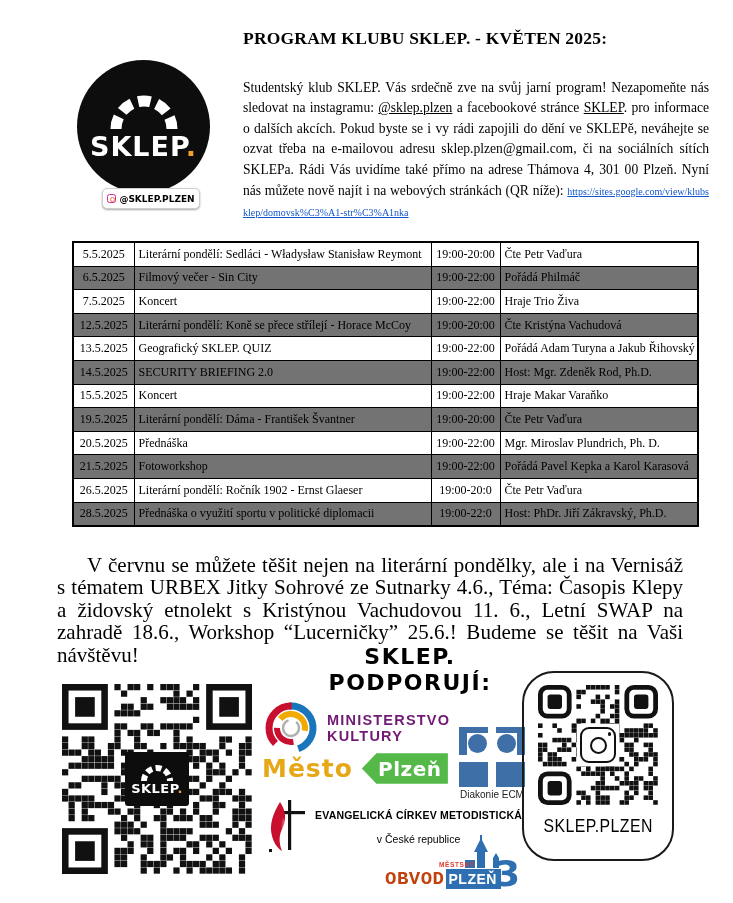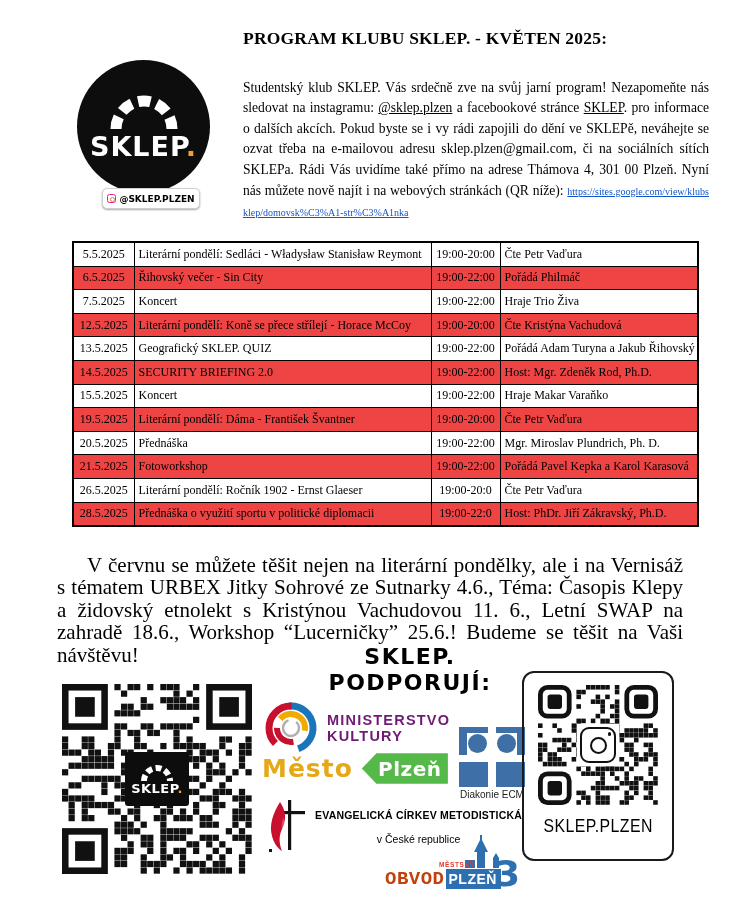--- a/index.html
+++ b/index.html
@@ -20,21 +20,21 @@
   .intro{left:243px;top:64px;width:466px;font-size:13.6px;line-height:20.6px;text-align:justify;}
   .intro a{color:#1155cc;text-decoration:underline;}
   .intro .lnk-black{color:#000;}
   .intro .url{font-size:10px;color:#1155cc;text-decoration:underline;word-break:break-all;}
 
   
   table.program{left:72px;top:241px;border-collapse:collapse;table-layout:fixed;width:625px;font-size:12px;}
   table.program td{border:1px solid #000;height:22.6px;padding:0 4px;vertical-align:middle;overflow:hidden;white-space:nowrap;}
   table.program{border:2px solid #000;}
   td.c{text-align:center;padding:0 1px;}
-  tr.g td{background:#ef4444;}
+  tr.g td{background:#737373;}
   col.w-date{width:61px;} col.w-event{width:297px;} col.w-time{width:69px;} col.w-host{width:198px;}
 
   .closing{left:57px;top:533px;width:626px;font-size:21px;line-height:22.4px;text-align:justify;text-indent:30px;}
 
   
   .support-heading{left:290px;top:644px;width:240px;text-align:center;font-family:"DejaVu Sans","Liberation Sans",sans-serif;font-weight:bold;font-size:22px;line-height:26px;letter-spacing:1.5px;}
 
   .qr-left{left:62px;top:684px;width:190px;height:190px;}
   .qr-left-overlay{left:125px;top:752px;width:64px;height:54px;background:#0d0d0d;border-radius:3px;display:flex;flex-direction:column;align-items:center;justify-content:center;}
   .qr-left-overlay .logo-word{font-size:13px;letter-spacing:.5px;}
@@ -61,21 +61,21 @@
   .church-text .l2{font-family:"Liberation Sans",sans-serif;font-size:10.5px;margin-top:12px;}
 
   .obvod{left:385px;top:834px;width:135px;height:64px;}
   .obvod .tower{position:absolute;left:78px;top:0;}
   .obvod .mestsky{position:absolute;left:54px;top:27px;font-family:"Liberation Sans",sans-serif;font-weight:bold;font-size:6.5px;letter-spacing:.6px;color:#e03c31;}
   .obvod .row{position:absolute;left:0;top:34px;display:flex;align-items:center;}
   .obvod .obv{font-family:Liberation Mono, monospace;font-weight:bold;font-size:19px;color:#c2410c;letter-spacing:.5px;}
   .obvod .plz{font-family:"Liberation Sans",sans-serif;font-weight:bold;font-size:14px;color:#fff;background:#2e6fb2;padding:2px 4px 2px 3px;margin-left:1px;letter-spacing:.5px;}
   .obvod .num{position:absolute;left:110px;top:22px;font-family:"DejaVu Sans",sans-serif;font-weight:bold;font-size:36px;color:#2e6fb2;line-height:1;}
 
-  .ig-card{left:522px;top:671px;width:148px;height:186px;border:2px solid #1a1a1a;border-radius:12px;display:flex;flex-direction:column;align-items:center;}
+  .ig-card{left:522px;top:671px;width:148px;height:186px;border:2px solid #1a1a1a;border-radius:32px;display:flex;flex-direction:column;align-items:center;}
   .qr-right-wrap{position:relative;width:120px;height:120px;margin-top:12px;}
   .ig-glyph-box{position:absolute;left:39px;top:39px;width:42px;height:42px;background:#fff;display:flex;align-items:center;justify-content:center;}
   .ig-glyph{width:32px;height:32px;border:2.5px solid #111;border-radius:9px;position:relative;}
   .ig-glyph::before{content:"";position:absolute;left:7.5px;top:7.5px;width:13px;height:13px;border:2.5px solid #111;border-radius:50%;}
   .ig-glyph::after{content:"";position:absolute;right:3px;top:3px;width:3.5px;height:3.5px;background:#111;border-radius:50%;}
   .ig-caption{margin-top:11px;font-family:"Liberation Sans",sans-serif;font-size:18px;letter-spacing:.5px;transform:scaleX(.88);white-space:nowrap;}
 </style>
 </head>
 <body>
 
@@ -103,21 +103,21 @@
     </colgroup>
   <tbody>
     <tr>
         <td class="c">5.5.2025</td>
         <td>Literární pondělí: Sedláci - Władysław Stanisław Reymont</td>
         <td class="c">19:00-20:00</td>
         <td>Čte Petr Vaďura</td>
       </tr>
     <tr class="g">
         <td class="c">6.5.2025</td>
-        <td>Řihovský večer - Sin City</td>
+        <td>Filmový večer - Sin City</td>
         <td class="c">19:00-22:00</td>
         <td>Pořádá Philmáč</td>
       </tr>
     <tr>
         <td class="c">7.5.2025</td>
         <td>Koncert</td>
         <td class="c">19:00-22:00</td>
         <td>Hraje Trio Živa</td>
       </tr>
     <tr class="g">

